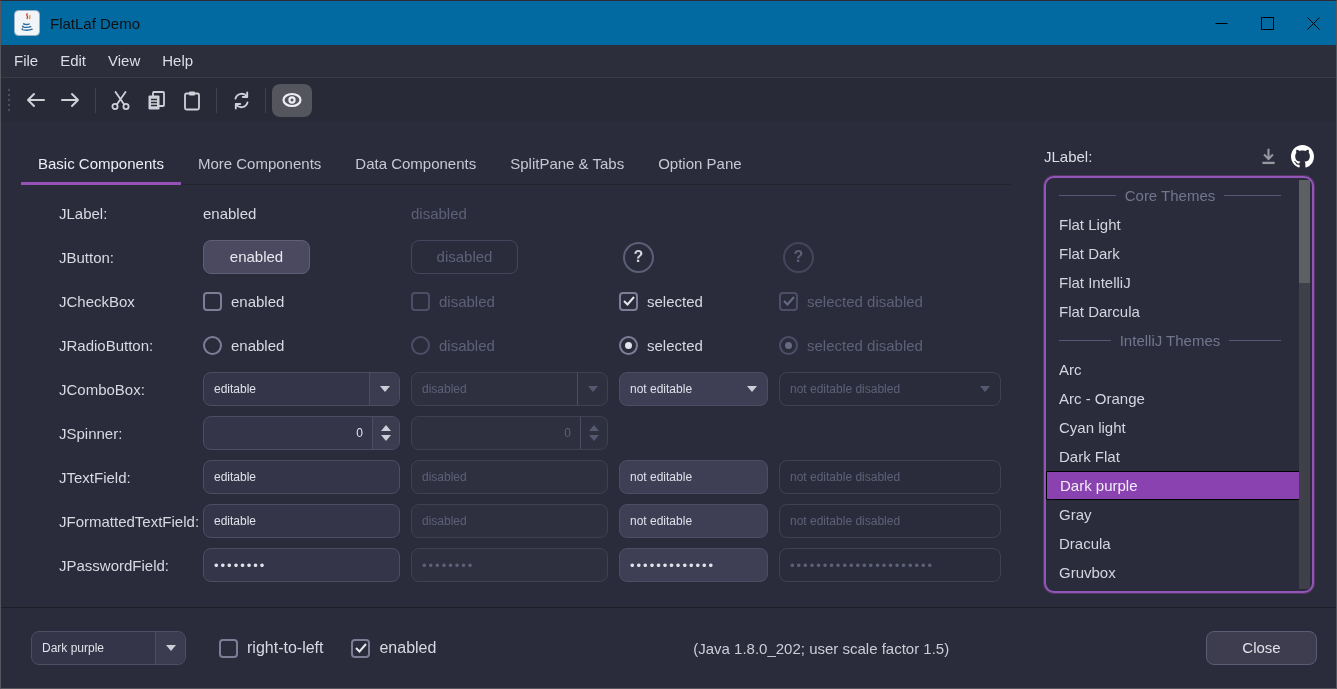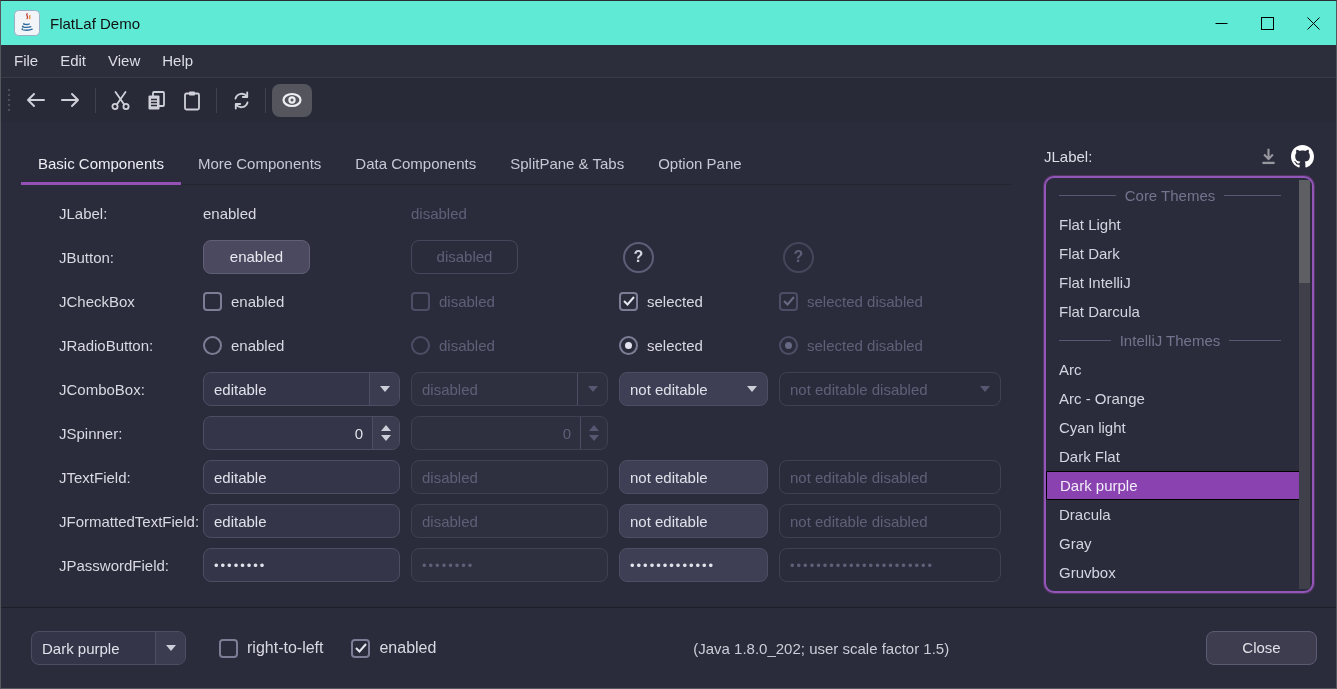--- a/index.html
+++ b/index.html
@@ -4,21 +4,21 @@
 <style>
   * { box-sizing: border-box; margin: 0; padding: 0; }
   body { margin: 0; background: #17181f; font-family: "Liberation Sans", sans-serif; }
   .window {
     position: relative; width: 1337px; height: 689px; overflow: hidden;
     background: #2b2c3b; border: 1px solid #55565e; border-top: 1px solid #2a2b33;
   }
 
   
   .titlebar {
-    height: 44px; background: #5eead4; display: flex; align-items: center; color: #000;
+    height: 44px; background: #0369a1; display: flex; align-items: center; color: #000;
   }
   .titlebar .app-icon { margin-left: 13px; width: 26px; height: 26px; flex: 0 0 auto; }
   .titlebar .title { margin-left: 10px; font-size: 15px; color: #111; }
   .titlebar .spacer { flex: 1; }
   .wc { width: 46px; height: 44px; display: flex; align-items: center; justify-content: center; }
   .wc svg { display: block; }
 
   
   .menubar {
     height: 33px; background: #2d2e3c; display: flex; align-items: center;
@@ -79,21 +79,21 @@
   .cb svg { display: block; }
   .rb { width: 19px; height: 19px; border: 2px solid #7e7d96; border-radius: 50%;
         display: flex; align-items: center; justify-content: center; flex: 0 0 auto; }
   .rb.off { border-color: #4d4e66; }
   .rb i { width: 7px; height: 7px; border-radius: 50%; background: #e2e3ec; }
   .rb.off i { background: #676984; }
 
   .field {
     width: 197px; height: 34px; border-radius: 8px; background: #343548;
     border: 1px solid #4d4e63; color: #e0e1ea; display: flex; align-items: center;
-    padding: 0 10px; font-size: 15px;
+    padding: 0 10px; font-size: 12px;
   }
   .field.off { background: #2e2f3f; border-color: #3f4054; color: #5e6078; }
   .field.noted { background: #3e3f54; }
   .field.noted-off { background: transparent; border-color: #3f4054; color: #5e6078; }
   .w149 { width: 149px; } .w222 { width: 222px; }
 
   .combo { padding: 0; overflow: hidden; }
   .combo .cv { flex: 1; padding: 0 10px; }
   .combo .arrowbox {
     width: 30px; align-self: stretch; display: flex; align-items: center; justify-content: center;
@@ -450,22 +450,22 @@
       <div class="tl-sep">
         <span class="ln"></span>
           <span class="sl">IntelliJ Themes</span>
           <span class="ln"></span>
       </div>
       <div class="tl-item">Arc</div>
       <div class="tl-item">Arc - Orange</div>
       <div class="tl-item">Cyan light</div>
       <div class="tl-item">Dark Flat</div>
       <div class="tl-item selected">Dark purple</div>
+      <div class="tl-item">Gray</div>
       <div class="tl-item">Dracula</div>
-      <div class="tl-item">Gray</div>
       <div class="tl-item">Gruvbox</div>
       <div class="tl-scroll">
         <div class="tl-thumb"></div>
       </div>
     </div>
   </div>
 
   <div class="bottombar">
     <div class="field combo">
       <span class="cv">Dark purple</span>

